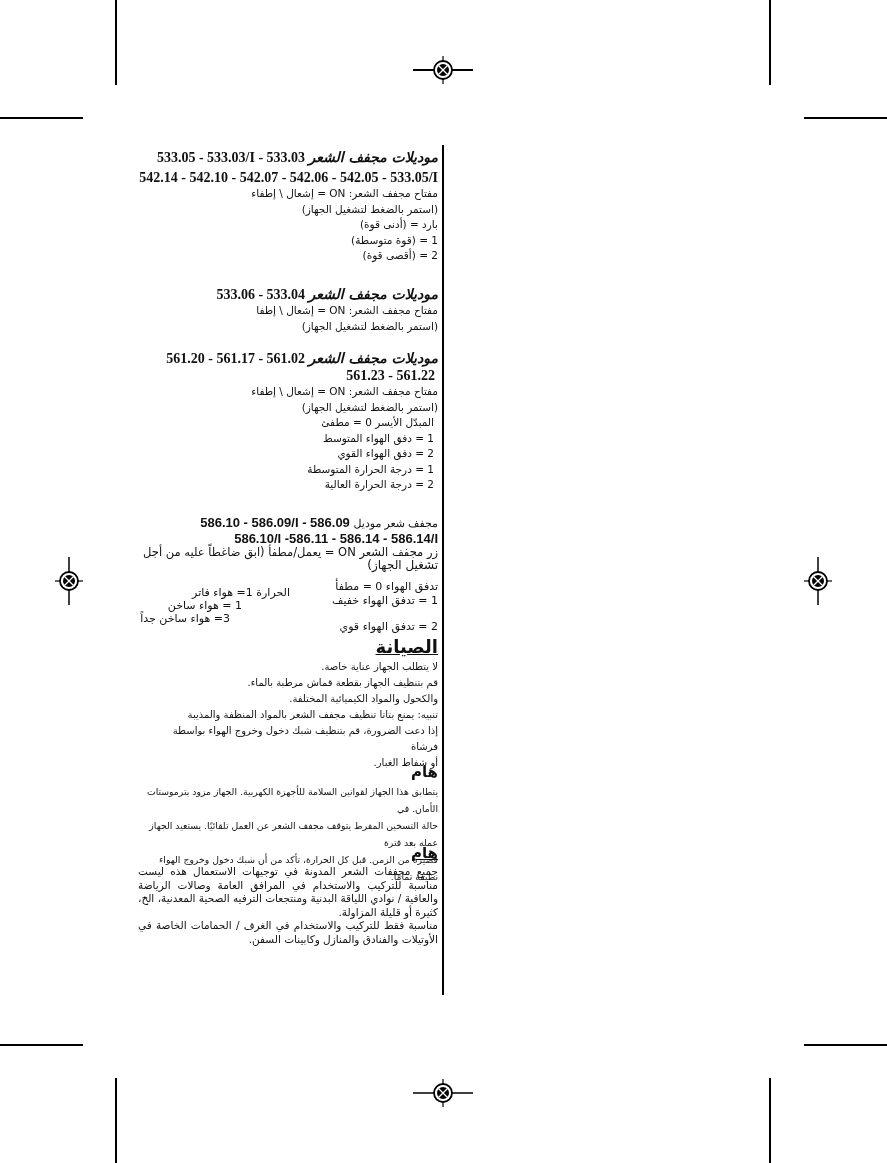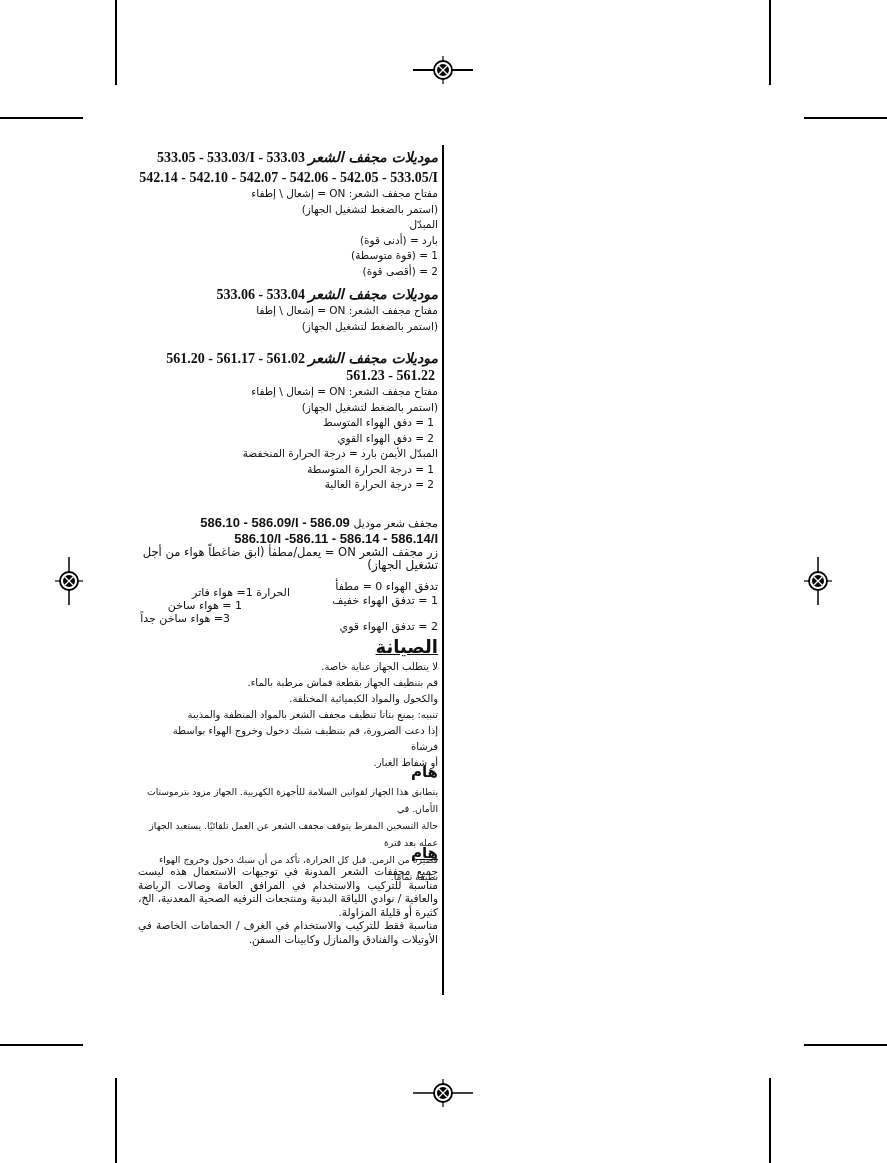--- a/index.html
+++ b/index.html
@@ -81,21 +81,20 @@
 <div class="col">
 
   <div class="blk" style="top:3px;">
     <div class="h-model">
       <span class="ar">موديلات مجفف الشعر</span>
       <span dir="ltr">533.05 - 533.03/I - 533.03</span>
     </div>
     <div class="h-model" dir="ltr" style="text-align:right;margin-top:3px;">542.14 - 542.10 - 542.07 - 542.06 - 542.05 - 533.05/I</div>
     <div class="line">مفتاح مجفف الشعر:  ON = إشعال \ إطفاء</div>
     <div class="line">(استمر بالضغط لتشغيل الجهاز)</div>
-    <div class="line">المبدّل</div>
     <div class="line">بارد = (أدنى قوة)</div>
     <div class="line">1 = (قوة متوسطة)</div>
     <div class="line">2 = (أقصى قوة)</div>
   </div>
 
   <div class="blk" style="top:140px;">
     <div class="h-model">
       <span class="ar">موديلات مجفف الشعر</span>
       <span dir="ltr">533.06 - 533.04</span>
     </div>
@@ -104,34 +103,34 @@
   </div>
 
   <div class="blk" style="top:204px;">
     <div class="h-model">
       <span class="ar">موديلات مجفف الشعر</span>
       <span dir="ltr">561.20 - 561.17 - 561.02</span>
     </div>
     <div class="h-model" dir="ltr" style="text-align:right;padding-right:3px;">561.23 - 561.22</div>
     <div class="line">مفتاح مجفف الشعر:  ON = إشعال \ إطفاء</div>
     <div class="line">(استمر بالضغط لتشغيل الجهاز)</div>
+    <div class="line" style="padding-right:4px;">المبدّل الأيسر     0 = مطفئ</div>
     <div class="line" style="padding-right:4px;">1 = دفق الهواء المتوسط</div>
     <div class="line" style="padding-right:4px;">2 = دفق الهواء القوي</div>
-    <div class="line">المبدّل الأيمن     بارد = درجة الحرارة المنخفضة</div>
     <div class="line" style="padding-right:4px;">1 = درجة الحرارة المتوسطة</div>
     <div class="line" style="padding-right:4px;">2 = درجة الحرارة العالية</div>
   </div>
 
   <div class="blk" style="top:369px;">
     <div class="h-model2">
       <span style="font-weight:normal;font-size:11px;">مجفف شعر موديل</span>
       <span dir="ltr">586.10 - 586.09/I - 586.09</span>
     </div>
     <div class="h-model2" dir="ltr" style="text-align:right;">586.10/I -586.11 - 586.14 - 586.14/I</div>
-    <div class="line" style="font-size:11.5px;line-height:13px;">زر مجفف الشعر ON = يعمل/مطفأ (ابق ضاغطاً هواء من أجل</div>
+    <div class="line" style="font-size:11.5px;line-height:13px;">زر مجفف الشعر ON = يعمل/مطفأ (ابق ضاغطاً عليه من أجل</div>
     <div class="line" style="font-size:12px;line-height:13px;">تشغيل الجهاز)</div>
   </div>
   <div class="grid" style="top:434px;height:50px;">
     <div class="right" style="top:0;">تدفق الهواء 0 = مطفأ</div>
     <div class="right" style="top:14px;padding-right:0;">1 = تدفق الهواء خفيف</div>
     <div class="right" style="top:40px;">2 = تدفق الهواء قوي</div>
     <div class="left" style="top:6px;right:148px;">الحرارة  1= هواء فاتر</div>
     <div class="left" style="top:19px;right:196px;">1 = هواء ساخن</div>
     <div class="left" style="top:32px;right:208px;margin-left:40px;">3= هواء ساخن جداً</div>
   </div>

